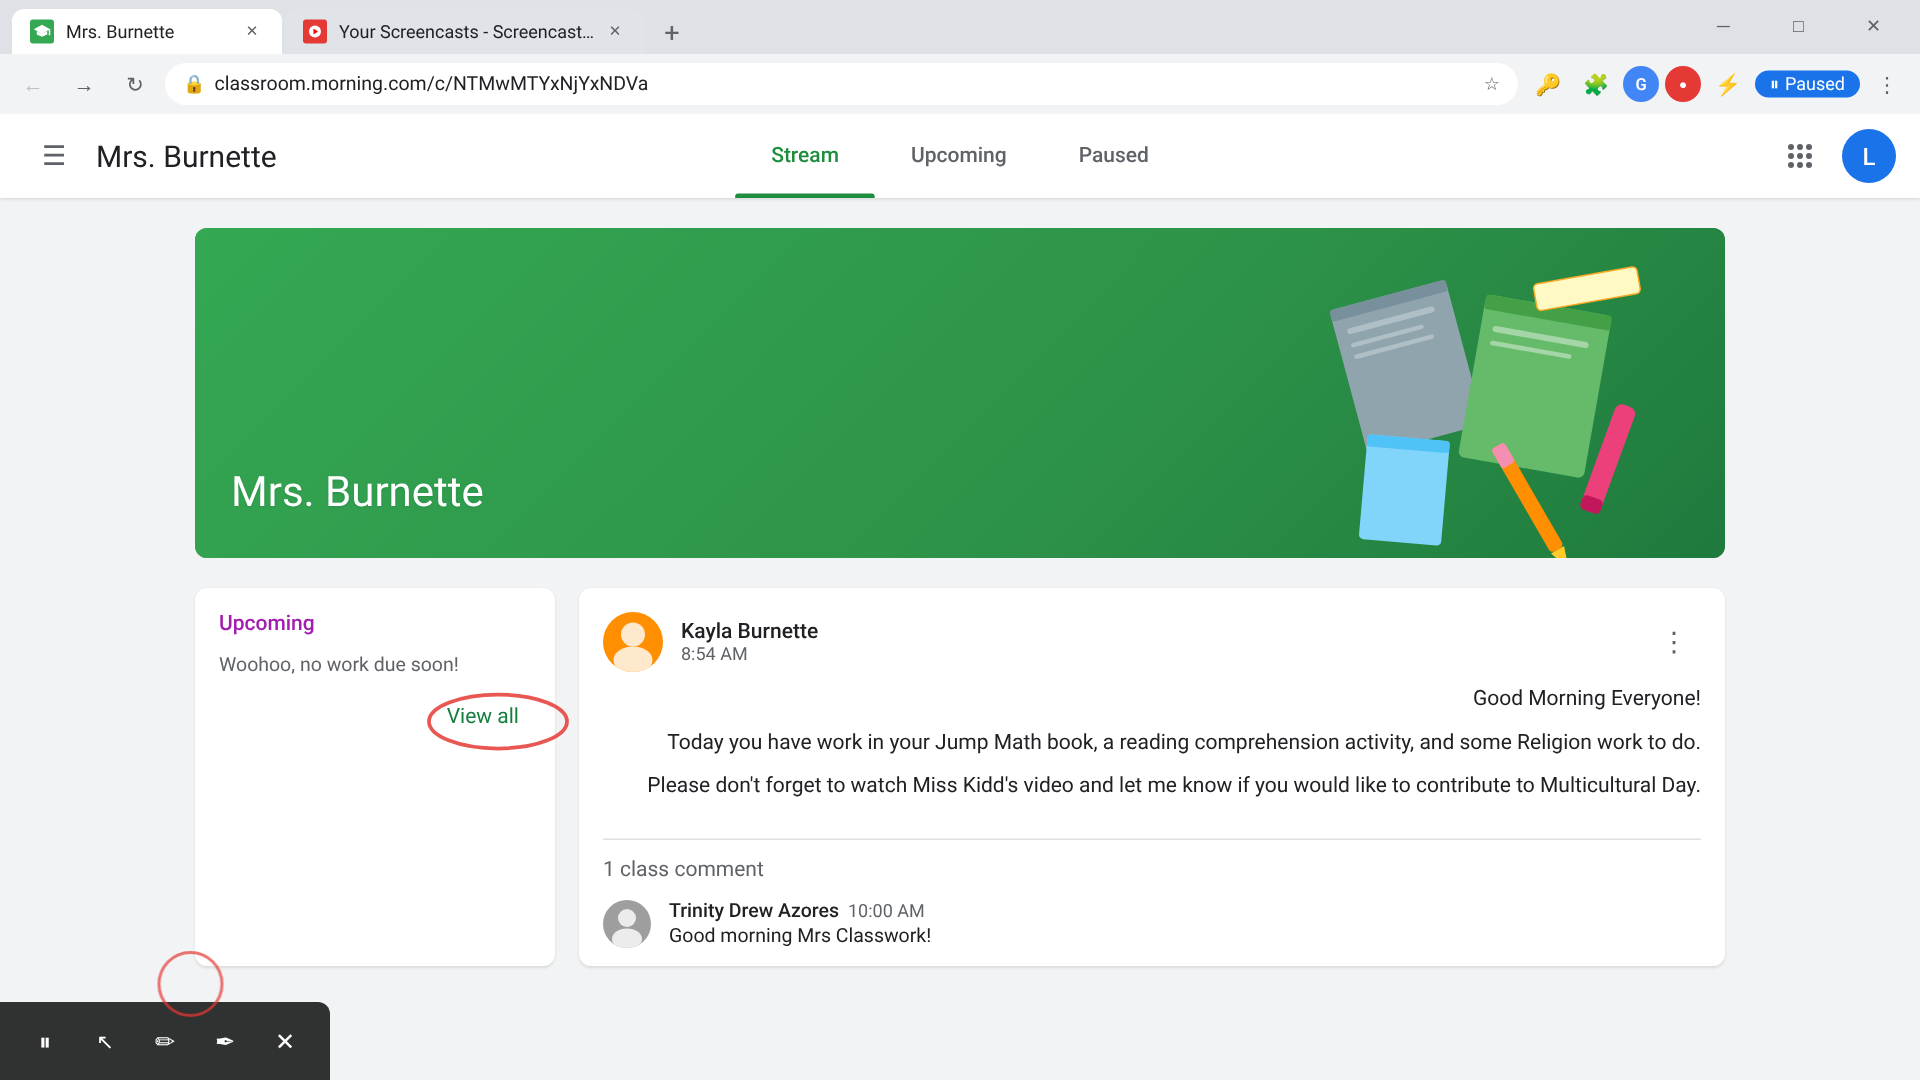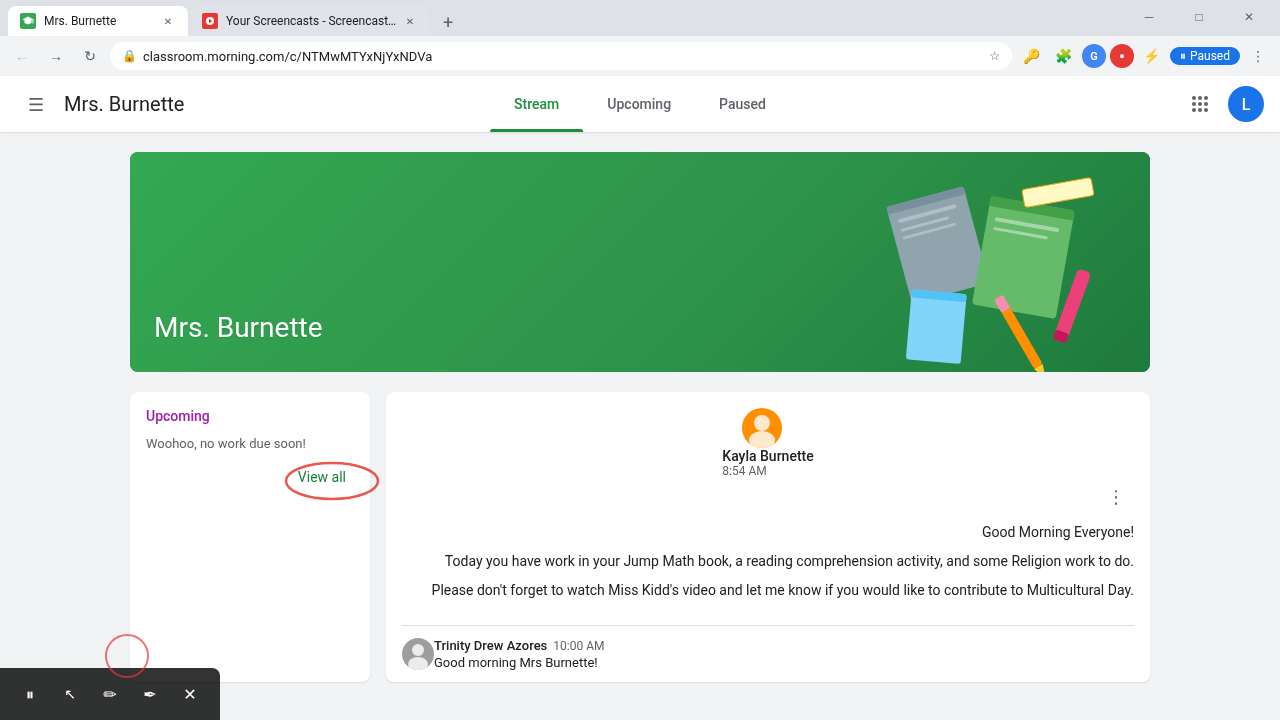--- a/index.html
+++ b/index.html
@@ -53,29 +53,29 @@
 
     
     .upcoming-card { width: 240px; flex-shrink: 0; background: white; border-radius: 8px; padding: 16px; box-shadow: 0 1px 2px rgba(0,0,0,0.1); }
     .upcoming-title { font-size: 14px; font-weight: 500; color: #a21caf; margin-bottom: 12px; }
     .upcoming-empty { font-size: 13px; color: #5f6368; margin-bottom: 16px; }
     .view-all-link { color: #15803d; font-size: 14px; text-decoration: none; cursor: pointer; display: inline-block; }
 
     
     .stream-posts { flex: 1; display: flex; flex-direction: column; gap: 0; }
     .post-card { background: white; border-radius: 8px; box-shadow: 0 1px 2px rgba(0,0,0,0.1); margin-bottom: 0; overflow: hidden; }
-    .post-header { display: flex; align-items: center; padding: 16px 16px 8px; flex-direction: column; }
+    .post-header { display: flex; align-items: center; padding: 16px 16px 8px; }
     .post-avatar { width: 40px; height: 40px; border-radius: 50%; background: #e0e0e0; margin-right: 12px; flex-shrink: 0; overflow: hidden; display: flex; align-items: center; justify-content: center; }
     .post-author-name { font-size: 14px; font-weight: 500; color: #202124; }
     .post-time { font-size: 12px; color: #5f6368; }
     .post-more-btn { margin-left: auto; width: 36px; height: 36px; border-radius: 50%; display: flex; align-items: center; justify-content: center; cursor: pointer; color: #5f6368; font-size: 18px; }
     .post-body { padding: 0 16px 16px; text-align: right; }
     .post-text { font-size: 14px; color: #202124; line-height: 1.5; margin-bottom: 8px; }
     .post-divider { border: none; border-top: 1px solid #e0e0e0; margin: 0 16px; }
-    .comment-section { padding: 12px 16px; display: flex; align-items: flex-end; gap: 0; }
+    .comment-section { padding: 12px 16px; display: flex; align-items: flex-end; gap: 12px; }
     .comment-count { font-size: 14px; color: #5f6368; padding: 12px 16px 0; }
     .comment-avatar { width: 32px; height: 32px; border-radius: 50%; background: #e0e0e0; flex-shrink: 0; display: flex; align-items: center; justify-content: center; overflow: hidden; }
     .comment-author { font-size: 13px; font-weight: 500; color: #202124; }
     .comment-time { font-size: 12px; color: #5f6368; margin-left: 6px; }
     .comment-text { font-size: 13px; color: #202124; margin-top: 2px; }
 
     
     .screencast-toolbar { position: fixed; bottom: 0; left: 0; background: rgba(0,0,0,0.8); border-radius: 0 8px 0 0; display: flex; align-items: center; gap: 4px; padding: 8px 12px; }
     .sc-btn { width: 36px; height: 36px; border-radius: 4px; display: flex; align-items: center; justify-content: center; color: white; cursor: pointer; font-size: 16px; }
 
@@ -270,33 +270,34 @@
             <div class="post-time">8:54 AM</div>
           </div>
           <div class="post-more-btn">⋮</div>
         </div>
         <div class="post-body">
           <div class="post-text">Good Morning Everyone!</div>
           <div class="post-text">Today you have work in your Jump Math book, a reading comprehension activity, and some Religion work to do.</div>
           <div class="post-text">Please don't forget to watch Miss Kidd's video and let me know if you would like to contribute to Multicultural Day.</div>
         </div>
         <hr class="post-divider">
+        <div class="comment-count">1 class comment</div>
         <div class="comment-section">
           <div class="comment-avatar" style="background:#9e9e9e;">
             <svg width="32" height="32" viewBox="0 0 32 32">
               <circle cx="16" cy="12" r="6" fill="rgba(255,255,255,0.8)"></circle>
               <ellipse cx="16" cy="26" rx="10" ry="7" fill="rgba(255,255,255,0.8)"></ellipse>
             </svg>
           </div>
           <div>
             <div style="display:flex; align-items:baseline;">
               <span class="comment-author">Trinity Drew Azores</span>
               <span class="comment-time">10:00 AM</span>
             </div>
-            <div class="comment-text">Good morning Mrs Burnette!</div>
+            <div class="comment-text">Good morning Mrs Classwork!</div>
           </div>
         </div>
       </div>
     </div>
 
   </div>
 </div>
 
 <div class="screencast-toolbar">
   <div class="sc-btn">⏸</div>

